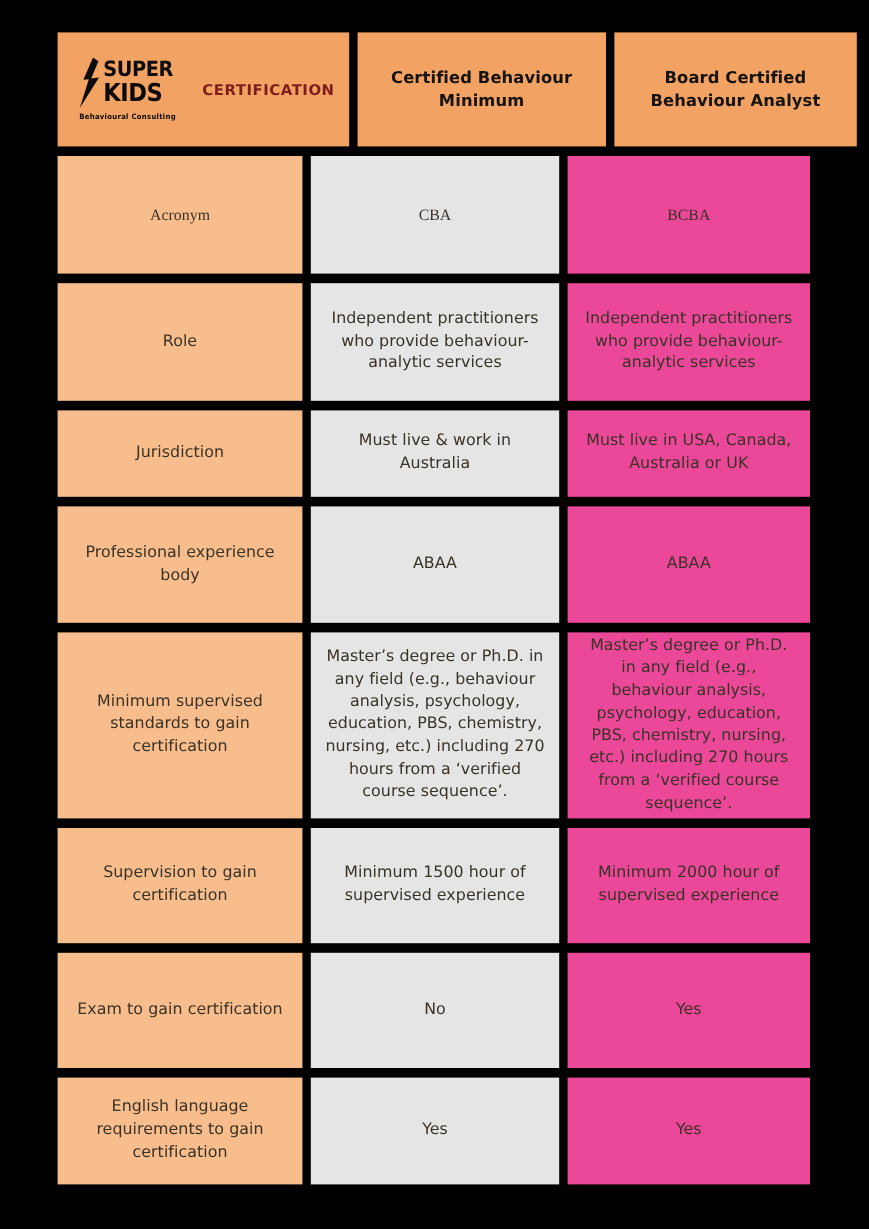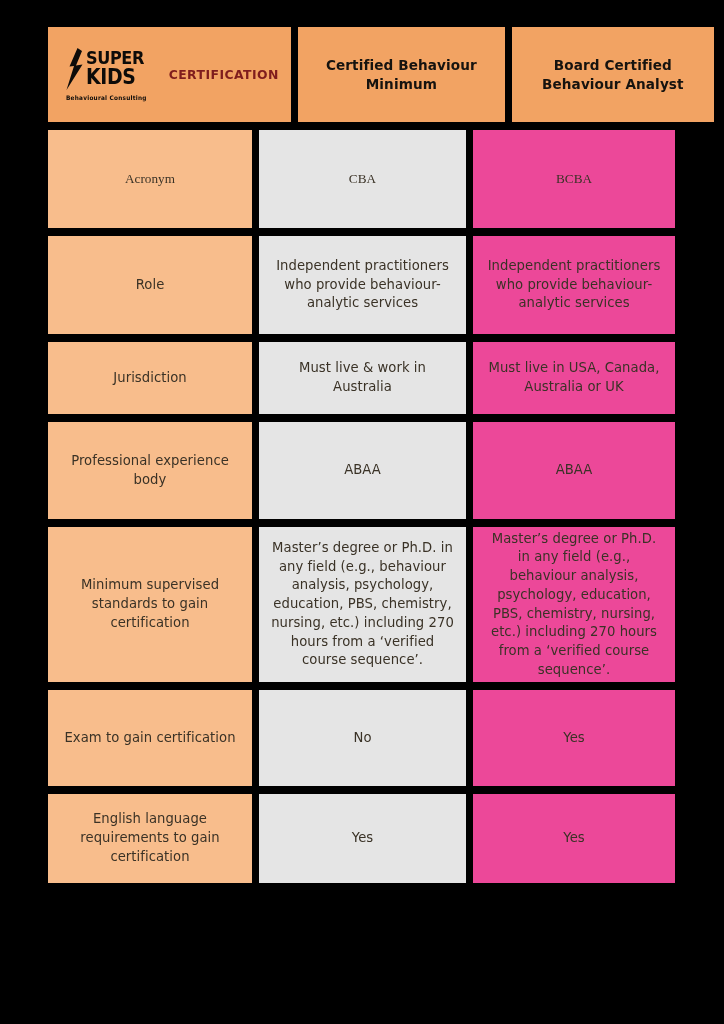--- a/index.html
+++ b/index.html
@@ -188,20 +188,25 @@
     <div class="cell col-a">ABAA</div>
     <div class="cell col-b">ABAA</div>
   </div>
 
   <div class="row h-5">
     <div class="cell col-label">Minimum supervised standards to gain certification</div>
     <div class="cell col-a">Master’s degree or Ph.D. in any field (e.g., behaviour analysis, psychology, education, PBS, chemistry, nursing, etc.) including 270 hours from a ‘verified course sequence’.</div>
     <div class="cell col-b">Master’s degree or Ph.D. in any field (e.g., behaviour analysis, psychology, education, PBS, chemistry, nursing, etc.) including 270 hours from a ‘verified course sequence’.</div>
   </div>
 
+  <div class="row h-6">
+    <div class="cell col-label">Supervision to gain certification</div>
+    <div class="cell col-a">Minimum 1500 hour of supervised experience</div>
+    <div class="cell col-b">Minimum 2000 hour of supervised experience</div>
+  </div>
 
   <div class="row h-7">
     <div class="cell col-label">Exam to gain certification</div>
     <div class="cell col-a">No</div>
     <div class="cell col-b">Yes</div>
   </div>
 
   <div class="row h-8">
     <div class="cell col-label">English language requirements to gain certification</div>
     <div class="cell col-a">Yes</div>

